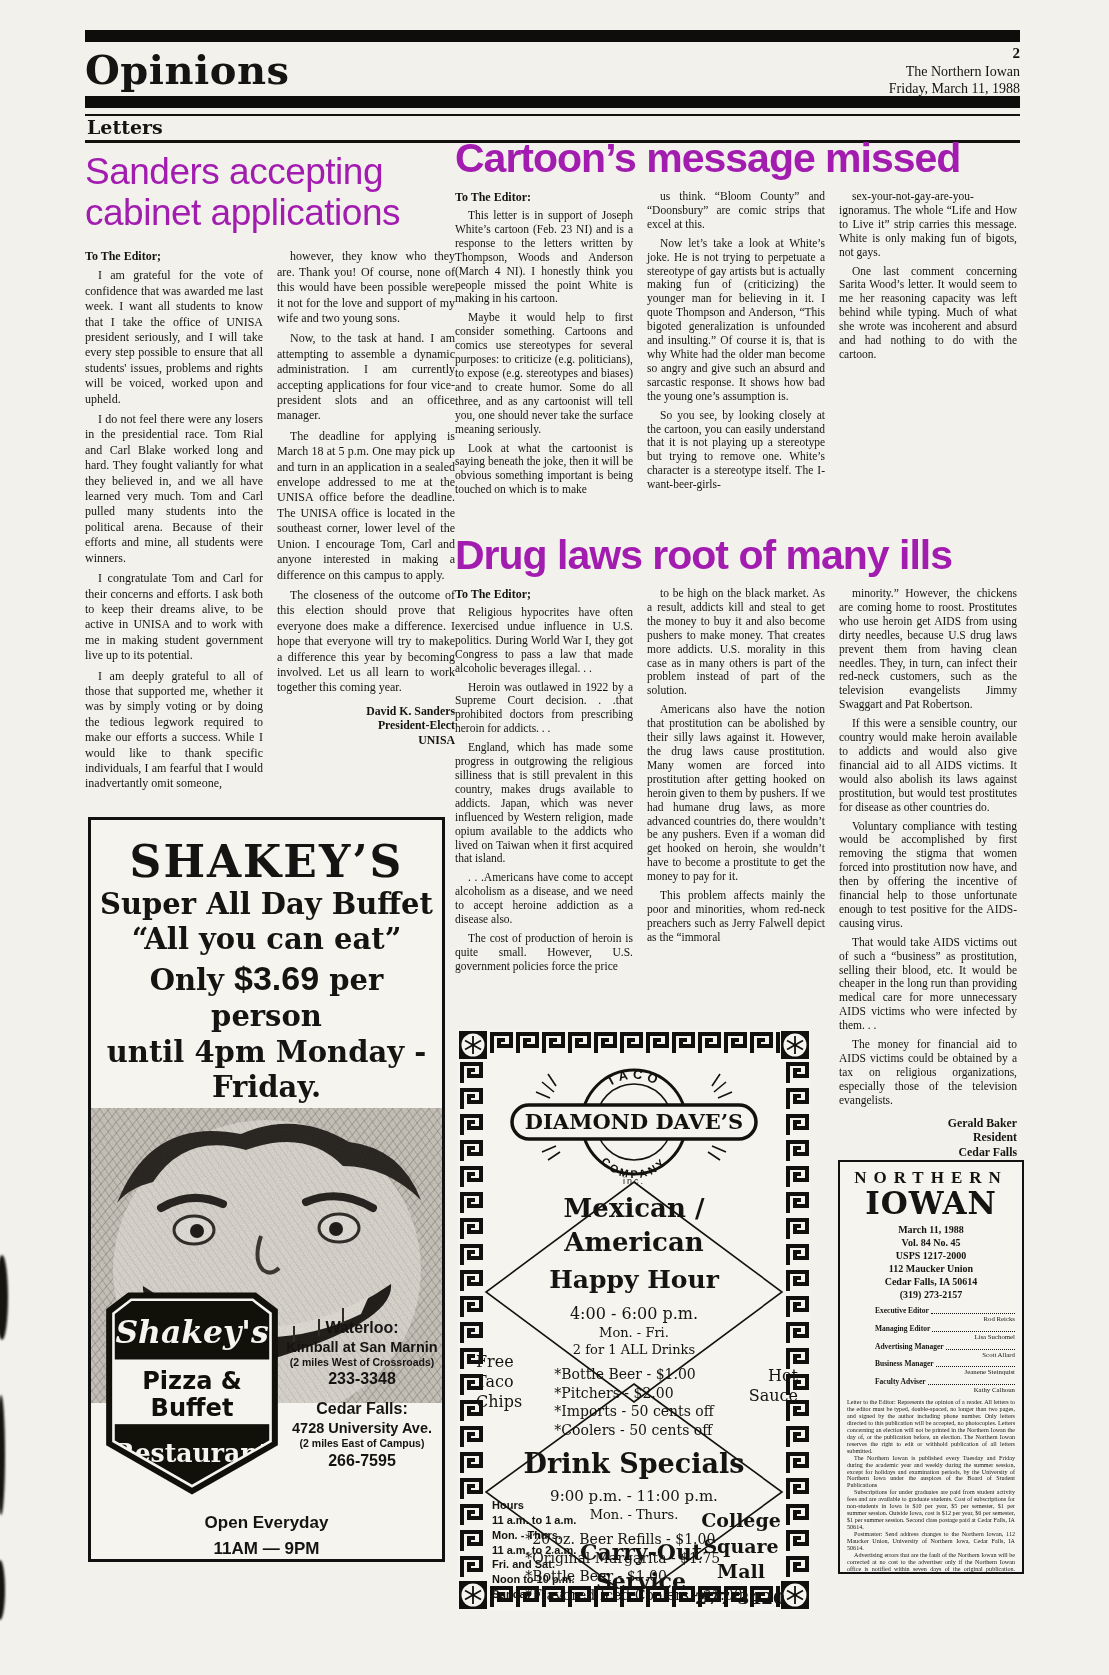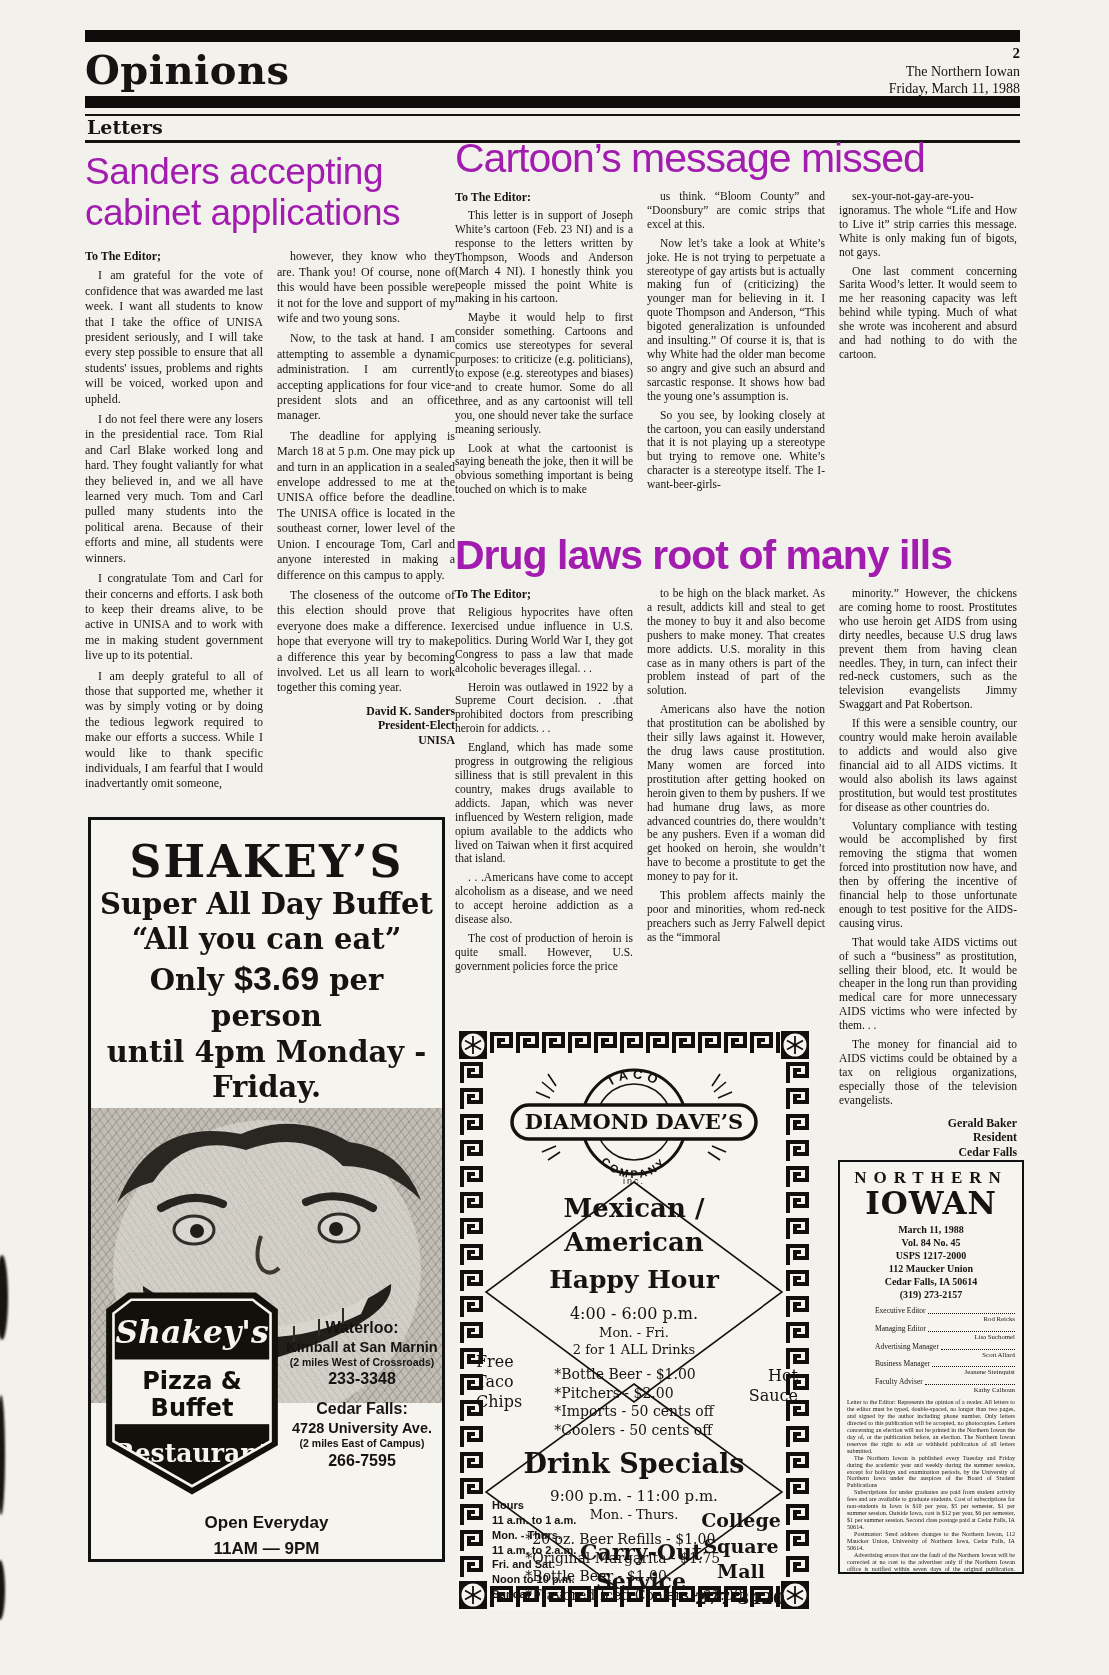--- a/index.html
+++ b/index.html
@@ -61,21 +61,21 @@
   .dd-phone{position:absolute;right:-12px;top:528px;width:100px;font-weight:bold;font-size:17px;}
   .dd-diamonds{position:absolute;left:24px;top:24px;width:304px;height:532px;pointer-events:none;}
   
   #masthead{border:2px solid #111;background:#f6f4ef;padding:6px 7px;overflow:hidden;
       font-family:"Liberation Serif",serif;}
   .mh-top{text-align:center;font-weight:bold;font-size:17px;letter-spacing:7px;}
   .mh-name{text-align:center;font-family:"DejaVu Serif",serif;font-weight:bold;font-size:31px;letter-spacing:1px;line-height:1.0;}
   .mh-info{text-align:center;font-weight:bold;font-size:10px;line-height:1.3;margin-top:4px;}
   .mh-staff{margin-top:5px;}
   .staff-row{display:flex;align-items:flex-end;}
-  .staff-role{font-weight:normal;font-size:7.5px;white-space:nowrap;padding-left:28px;}
+  .staff-role{font-weight:bold;font-size:7.5px;white-space:nowrap;padding-left:28px;}
   .staff-dots{flex:1;border-bottom:1px dotted #111;margin:0 0 1px 2px;}
   .staff-name{text-align:right;font-size:6.8px;line-height:1.3;}
   .mh-fine{margin-top:4px;}
   .mh-fine p{margin:0;font-size:6.1px;line-height:1.14;text-align:justify;}
   .mh-fine p + p{text-indent:7px;}
   
   .smudge{position:absolute;background:#17150f;border-radius:50%;filter:blur(1px);}
 </style>
 </head>
 <body>
@@ -133,21 +133,21 @@
       <div class="signature">
         <div>David K. Sanders</div>
         <div>President-Elect</div>
         <div>UNISA</div>
       </div>
     </div>
   </div>
 </div>
 
 <div class="abs article bodytext-sm" style="left:455px;top:138px;width:566px">
-  <div class="headline-sans" style="font-size:41px;font-weight:400;line-height:1.0;letter-spacing:-1px;margin-bottom:11px">Cartoon’s message missed</div>
+  <div class="headline-sans" style="font-size:41px;font-weight:700;line-height:1.0;letter-spacing:-1px;margin-bottom:11px">Cartoon’s message missed</div>
   <div class="cols" style="height:344px">
     <div class="col">
       <div class="salutation">To The Editor:</div>
       <div>
           <p>This letter is in support of Joseph White’s cartoon (Feb. 23 NI) and is a response to the letters written by Thompson, Woods and Anderson (March 4 NI). I honestly think you people missed the point White is making in his cartoon.</p>
           <p>Maybe it would help to first consider something. Cartoons and comics use stereotypes for several purposes: to criticize (e.g. politicians), to expose (e.g. stereotypes and biases) and to create humor. Some do all three, and as any cartoonist will tell you, one should never take the surface meaning seriously.</p>
           <p>Look at what the cartoonist is saying beneath the joke, then it will be obvious something important is being touched on which is to make</p>
         </div>
     </div>
     <div class="col">

